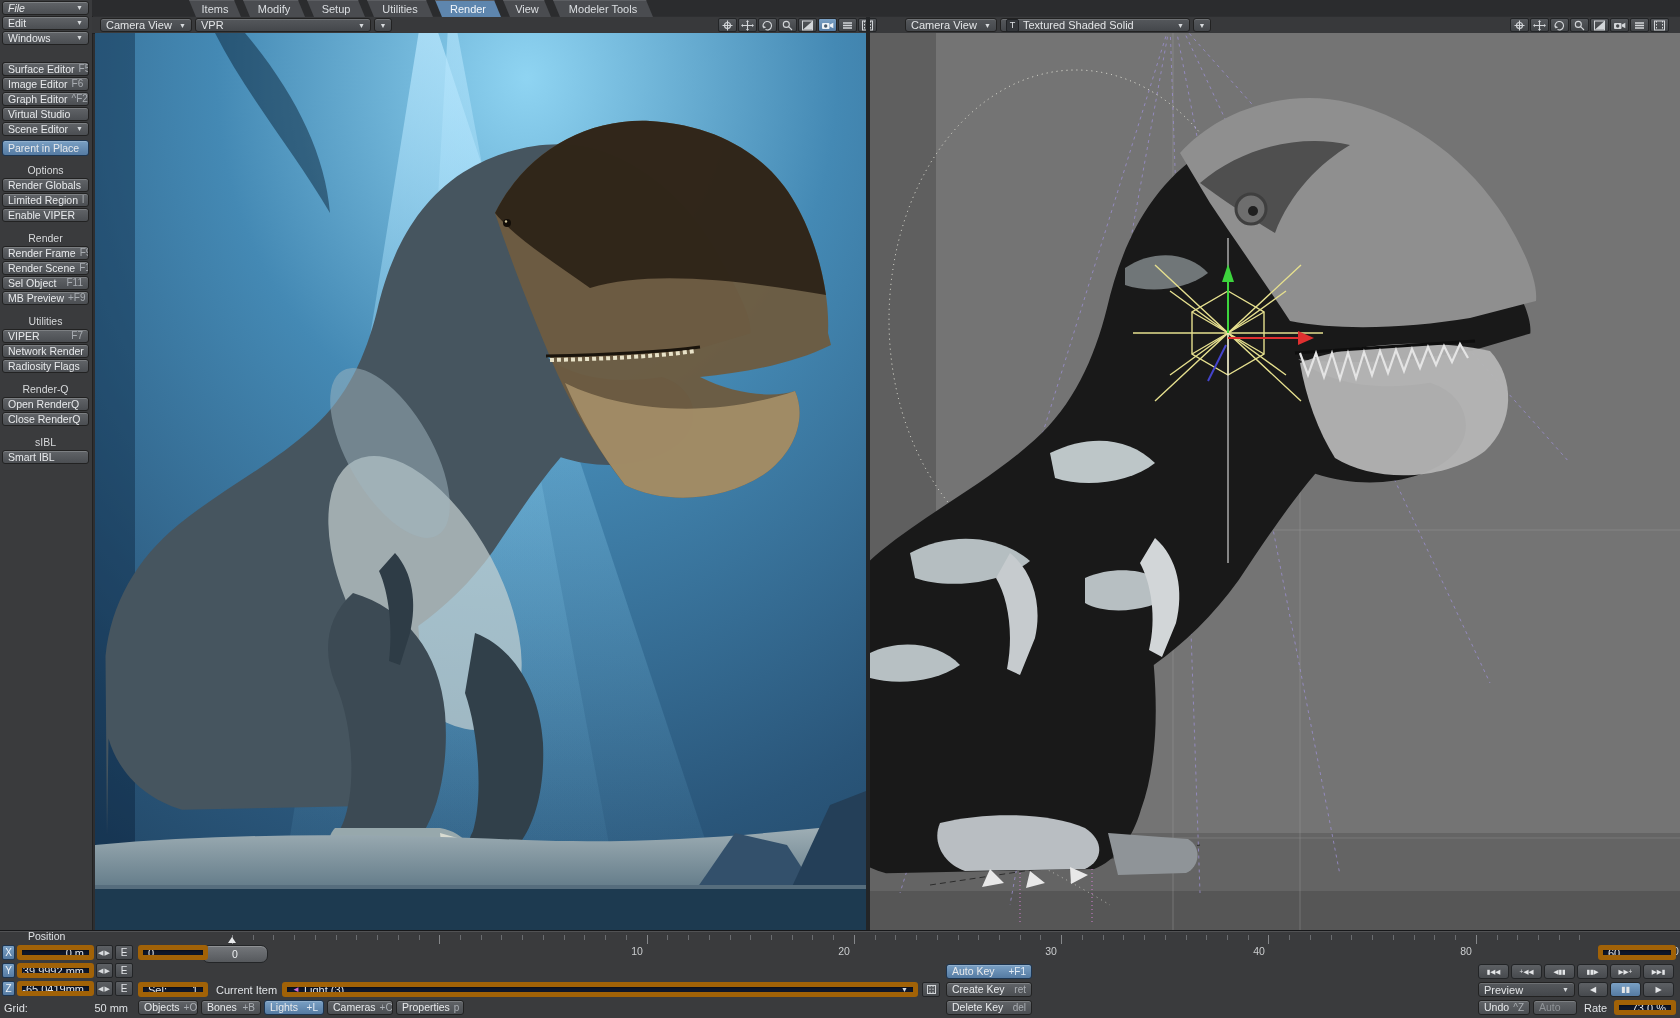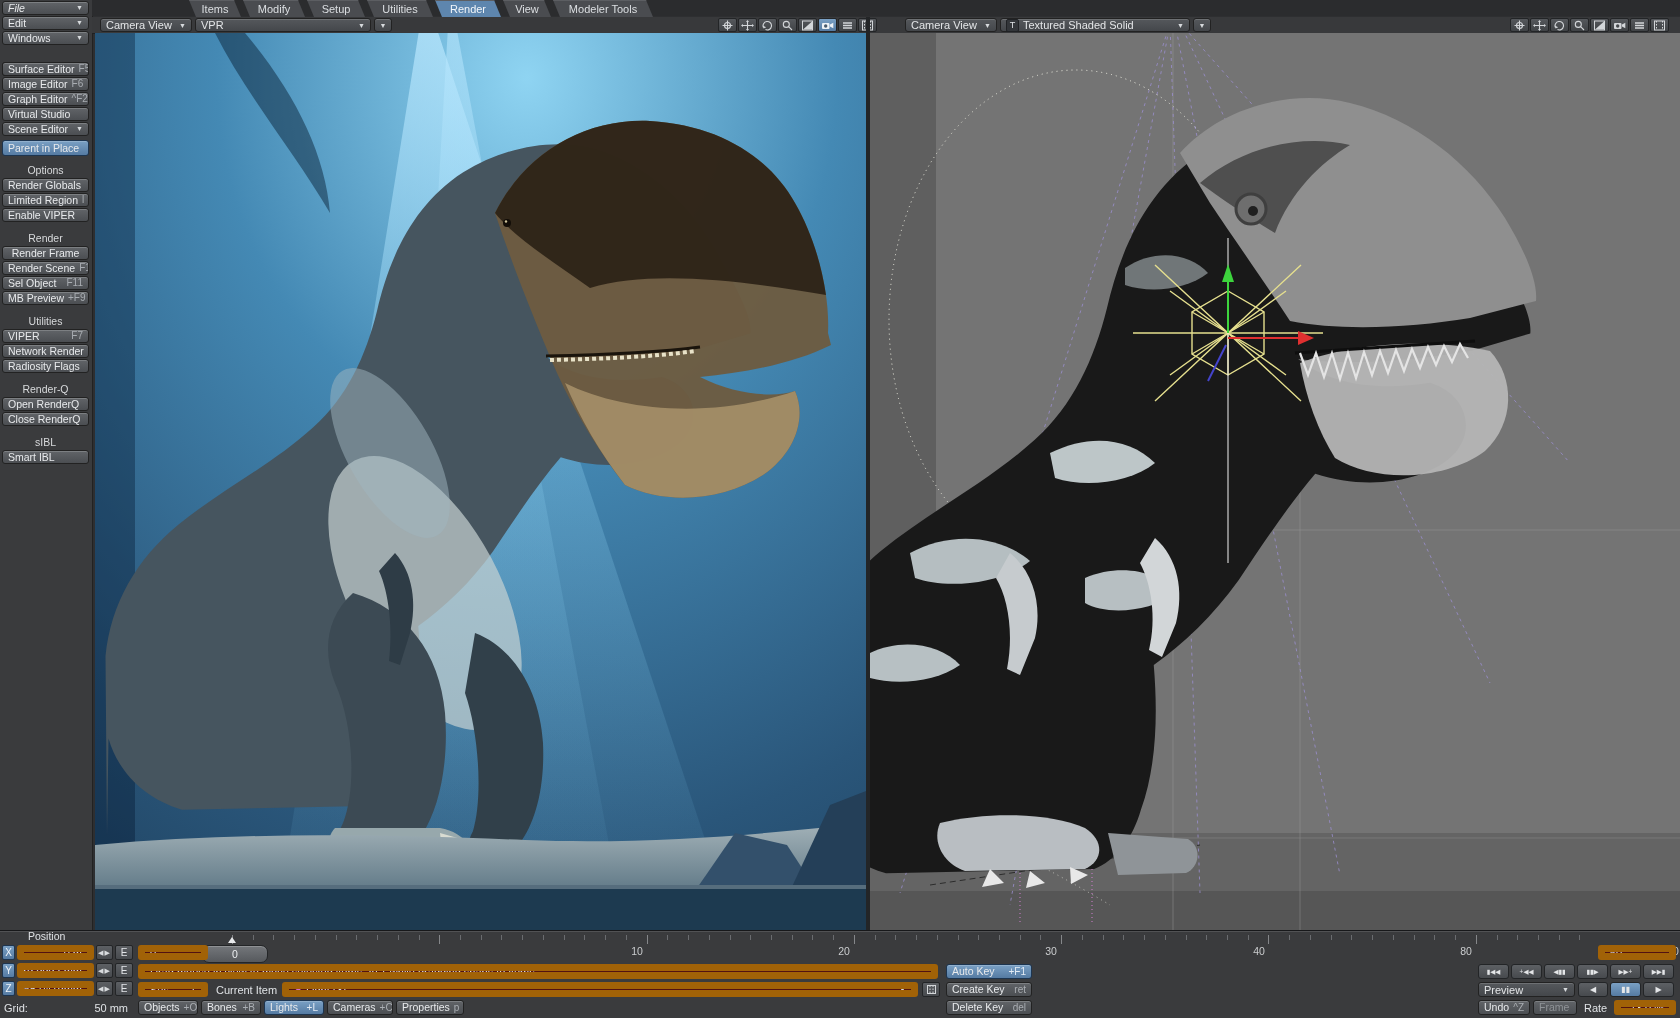--- a/index.html
+++ b/index.html
@@ -11,21 +11,21 @@
   .btn{position:absolute;box-sizing:border-box;height:14px;line-height:12px;
        background:linear-gradient(#616468,#4b4e52);border:1px solid #222;border-radius:3px;
        box-shadow:inset 0 1px 0 rgba(255,255,255,.18);
        display:flex;align-items:center;padding:0 5px;white-space:nowrap;overflow:hidden;}
   .btn .lab{flex:1 1 auto;font-size:10.5px;color:#e8eaec;}
   .btn .sc{flex:0 0 auto;font-size:10px;color:#a9adb2;margin-left:4px;}
   .btn .arw{flex:0 0 auto;font-size:7px;color:#d7dadd;margin-left:4px;}
   .btn.active{background:linear-gradient(#7aa0c4,#557ba3);border-color:#1d3550;}
   .btn.active .sc{color:#e4ecf5;}
   .btn.dim .lab{color:#8f9397;}
-  .sunken{position:absolute;box-sizing:border-box;background:#7f1d1d;border:7px solid #a16207;
+  .sunken{position:absolute;box-sizing:border-box;background:#0f172a;border:5px solid #a16207;
           border-radius:3px;box-shadow:inset 0 1px 2px rgba(0,0,0,.45);
           display:flex;align-items:center;padding:0 5px;white-space:nowrap;overflow:hidden;height:15px;}
   .label{position:absolute;white-space:nowrap;color:#dfe2e5;}
   
   #toolcol{left:0;top:0;width:92px;height:1018px;background:#3a3b3d;border-right:1px solid #222;}
   #toolcol .btn{left:2px;width:87px;}
   #toolcol .hdr{position:absolute;left:2px;width:87px;height:12px;text-align:center;
                 font-size:10.5px;color:#d8dadc;line-height:12px;}
   
   .tab{position:absolute;top:0;height:16px;background:#4a4c50;color:#dcdfe2;font-size:11px;
@@ -177,21 +177,21 @@
       <span class="lab">Limited Region</span>
       <span class="sc">l</span>
         </div>
         <div class="btn" style="top: 208px;">
       <span class="lab">Enable VIPER</span>
       </div>
       </div>
   <div class="hdr" style="top:232px">Render</div>
   <div>
 
-  <div class="btn" style="top: 246px; flex-direction: column;">
+  <div class="btn" style="top: 246px;">
       <span class="lab">Render Frame</span>
       <span class="sc">F9</span>
         </div>
         <div class="btn" style="top: 261px;">
       <span class="lab">Render Scene</span>
       <span class="sc">F10</span>
         </div>
         <div class="btn" style="top: 276px;">
       <span class="lab">Sel Object</span>
       <span class="sc">F11</span>
@@ -545,23 +545,20 @@
     <div class="axis-row" style="position: absolute; left: 0px; width: 136px; height: 15px; top: 50px;">
       <div class="axisbadge" style="top:0">Z</div>
       <div class="sunken" style="left:17px;top:0;width:77px;justify-content:flex-end">
             <span>-65.0419mm</span>
           </div>
       <div class="stepper" style="left:96px;top:0">◀▶</div>
       <div class="ebtn" style="left:115px;top:0">E</div>
     </div>
   </div>
 
-  <div class="sunken row2" style="left:138px;width:800px">
-        <span>Drag mouse in view to move selected items. ALT while dragging snaps to items.</span>
-      </div>
   <div>
     <div class="btn tbtn active" style="left: 946px; width: 86px; top: 33px;">
       <span class="lab">Auto Key</span>
       <span class="sc">+F1</span>
         </div>
 
     <div class="btn tbtn" style="left: 946px; width: 86px; top: 51px;">
       <span class="lab">Create Key</span>
       <span class="sc">ret</span>
         </div>
@@ -635,21 +632,21 @@
     <div class="btn tbtn" style="left: 396px; top: 69px; width: 68px;">
       <span class="lab">Properties</span>
       <span class="sc">p</span>
         </div>
   </div>
   <div class="btn tbtn row4" style="left:1478px;width:52px">
     <span class="lab">Undo</span>
     <span class="sc">^Z</span>
   </div>
   <div class="btn tbtn dim row4" style="left:1533px;width:44px">
-    <span class="lab">Frame</span>
+    <span class="lab">Auto</span>
   </div>
   <div class="label row4" style="left:1584px;top:71px;position:absolute">Rate</div>
   <div class="sunken row4" style="left:1614px;width:62px;justify-content:flex-end">
         <span>73.0 %</span>
       </div>
 </div>
 
 </div>
 
 </body></html>

